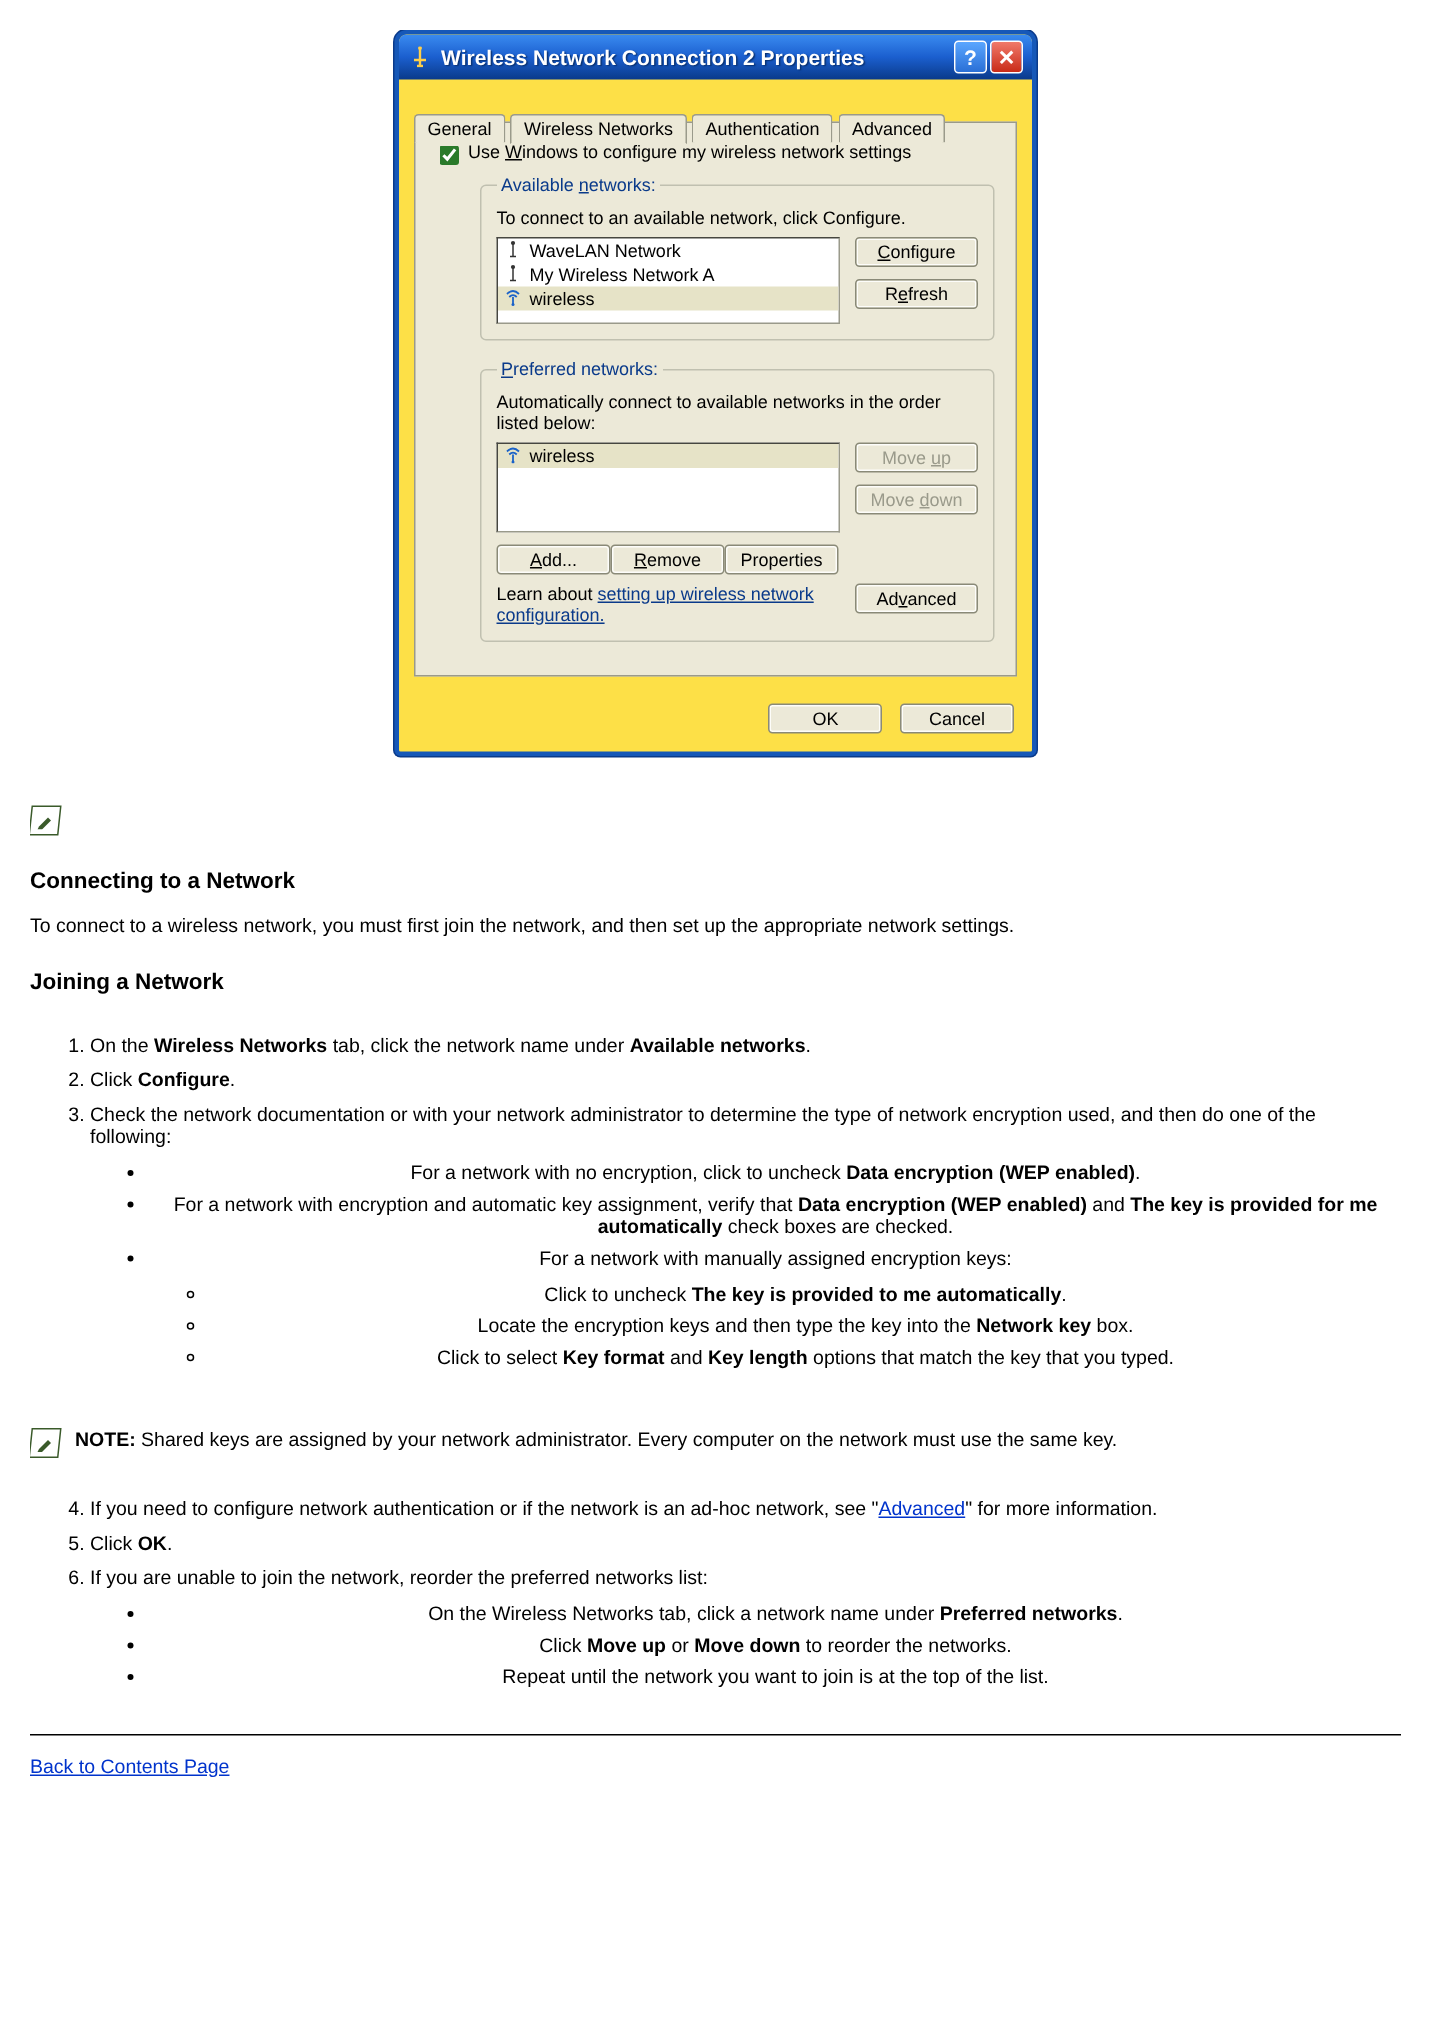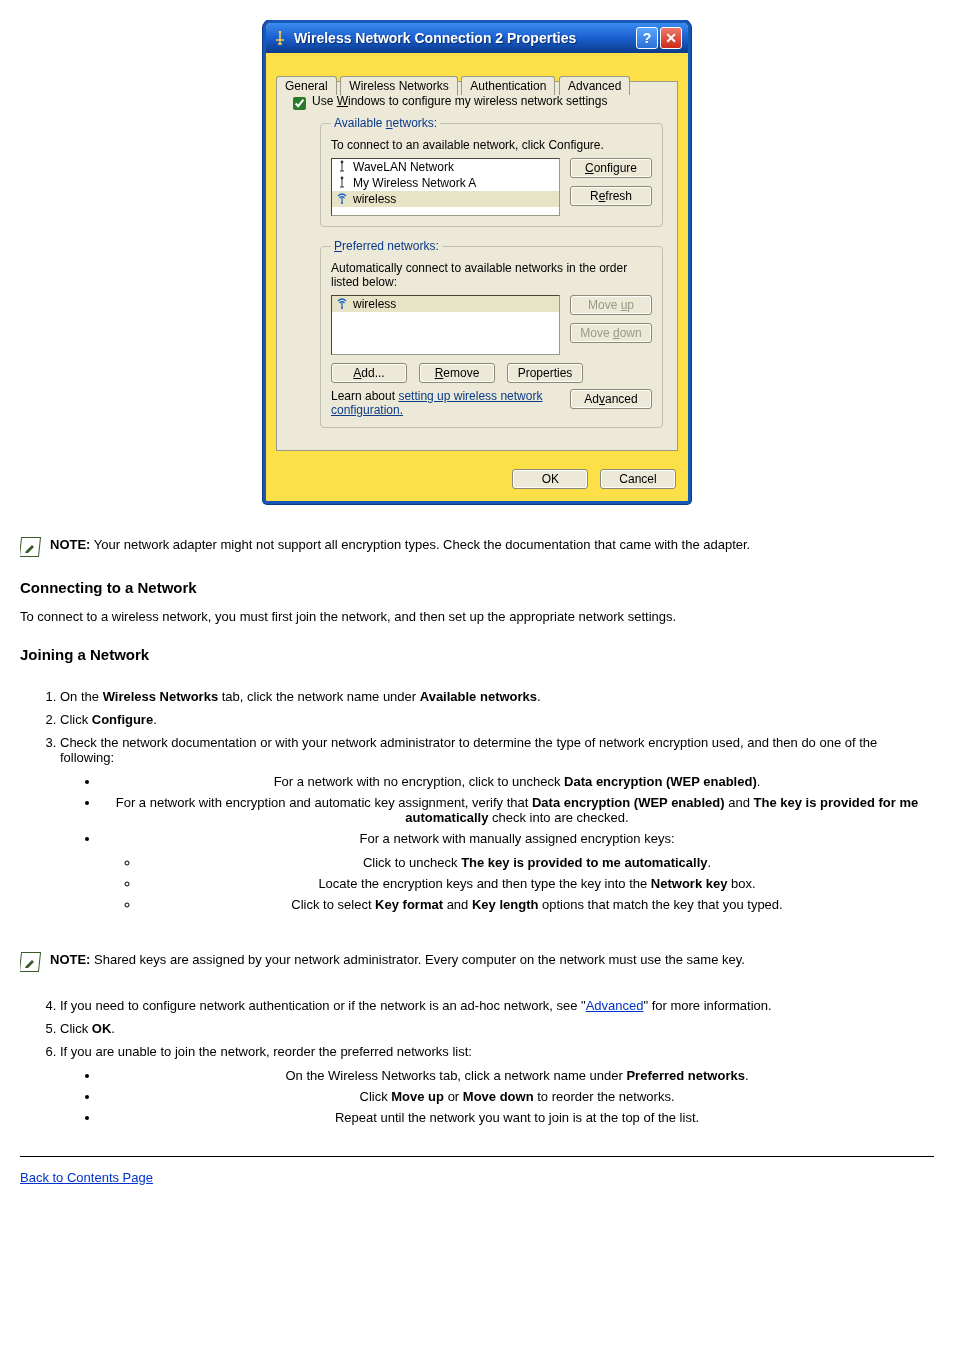--- a/index.html
+++ b/index.html
@@ -122,21 +122,21 @@
     border-radius: 3px;
     padding: 2px 8px;
     box-shadow: inset 0 0 0 1px #fdfdfa;
     cursor: pointer;
     text-align: center;
   }
   .xp-btn:disabled, .xp-btn.disabled {
     color: #9a9a8b;
     cursor: default;
   }
-  .btn-row { display:flex; gap:12px; margin-top:8px; }
+  .btn-row { display:flex; margin-top:8px; }
   .btn-row .xp-btn { min-width: 76px; }
 
   .learn-row { display:flex; align-items:flex-start; justify-content:center; margin-top:6px; font-size:12px; }
   .learn-row a { color:#0a3a8a; text-decoration:underline; }
 
   .dialog-footer { text-align:right; padding: 8px 12px 12px 0; }
   .dialog-footer .xp-btn { min-width:76px; margin-left:8px; }
 
   
   .doc { font-family: Arial, sans-serif; }
@@ -284,21 +284,20 @@
       </div>
     </div>
   </div>
 
   <div class="note-row">
     <span class="note-icon">
       <svg width="12" height="12" viewBox="0 0 12 12">
           <path d="M2 10 L8 4 L10 6 L4 12 L1 12 Z" fill="#3a5a2a"></path>
         </svg>
     </span>
-    <div><span class="note-label">NOTE:</span><span> Your network adapter might not support all encryption types. Check the documentation that came with the adapter.</span></div>
   </div>
 
   <h3 class="sec">Connecting to a Network</h3>
   <p>To connect to a wireless network, you must first join the network, and then set up the appropriate network settings.</p>
 
   <h3 class="sec">Joining a Network</h3>
 
   <ol class="numbered">
     <li>
       <span>On the </span><span class="term">Wireless Networks</span><span> tab, click the network name under </span><span class="term">Available networks</span><span>.</span>
@@ -306,21 +305,21 @@
     <li>
       <span>Click </span><span class="term">Configure</span><span>.</span>
     </li>
     <li>
       <span>Check the network documentation or with your network administrator to determine the type of network encryption used, and then do one of the following:</span>
       <ul class="sub">
         <li>
           <span>For a network with no encryption, click to uncheck </span><span class="term">Data encryption (WEP enabled)</span><span>.</span>
         </li>
         <li>
-          <span>For a network with encryption and automatic key assignment, verify that </span><span class="term">Data encryption (WEP enabled)</span><span> and </span><span class="term">The key is provided for me automatically</span><span> check into are checked.</span>
+          <span>For a network with encryption and automatic key assignment, verify that </span><span class="term">Data encryption (WEP enabled)</span><span> and </span><span class="term">The key is provided for me automatically</span><span> check boxes are checked.</span>
         </li>
         <li>
           <span>For a network with manually assigned encryption keys:</span>
           <ul class="sub2">
             <li><span>Click to uncheck </span><span class="term">The key is provided to me automatically</span><span>.</span></li>
             <li><span>Locate the encryption keys and then type the key into the </span><span class="term">Network key</span><span> box.</span></li>
             <li><span>Click to select </span><span class="term">Key format</span><span> and </span><span class="term">Key length</span><span> options that match the key that you typed.</span></li>
           </ul>
         </li>
       </ul>

